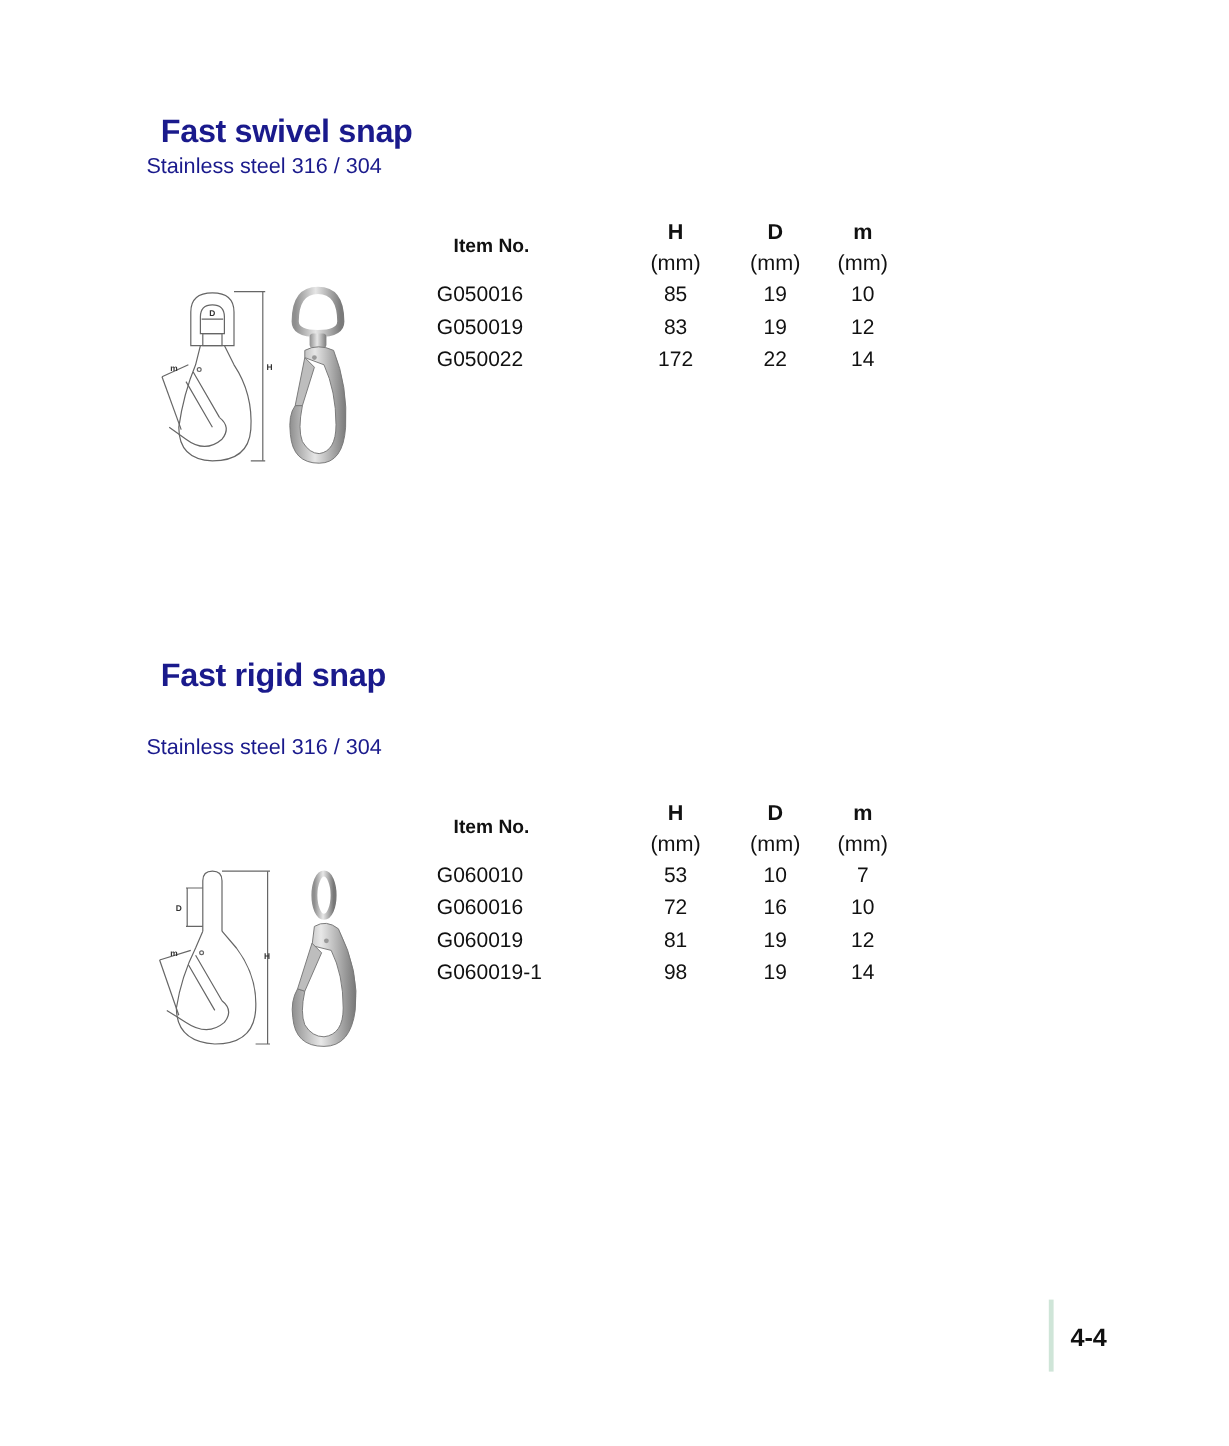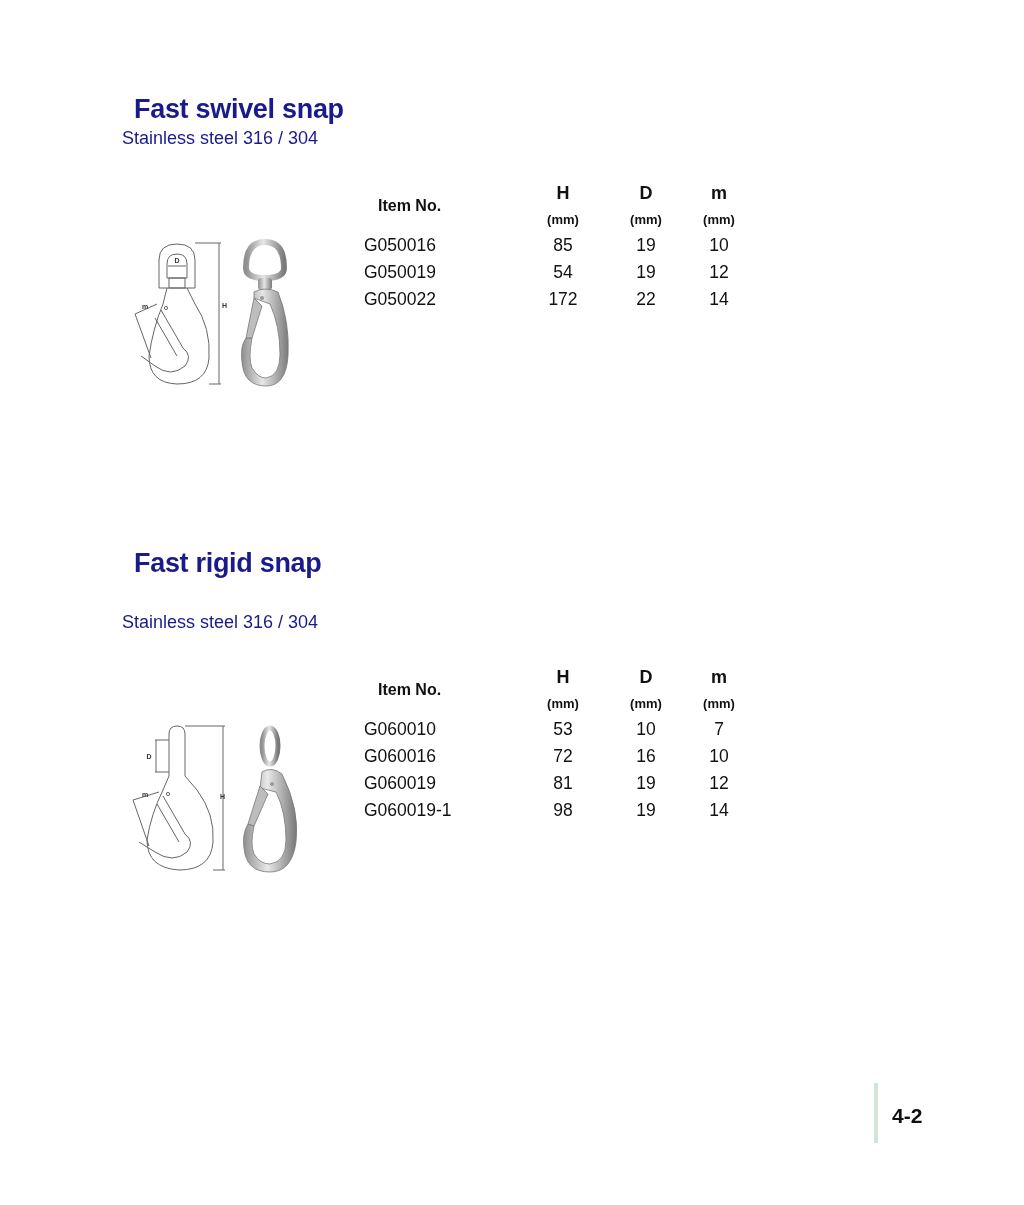--- a/index.html
+++ b/index.html
@@ -21,21 +21,21 @@
     }
     .diagram { position: absolute; }
     .photo { position: absolute; }
     table.spec {
       position: absolute; border-collapse: collapse;
       font-size: 17.5px; color: #111;
     }
     table.spec td, table.spec th { padding: 0; }
     .hdr-item { width: 140px; text-align: left; font-weight: bold; font-size: 16px; vertical-align: middle; padding-left: 14px !important; }
     .hdr-col { text-align: center; font-weight: bold; font-size: 18px; height: 26px; }
-    .hdr-unit { text-align: center; font-weight: bold; font-size: 13px; height: 26px; vertical-align: middle; }
+    .hdr-unit { text-align: center; font-weight: normal; font-size: 18px; height: 26px; vertical-align: middle; }
     .cell-item { text-align: left; height: 27px; margin-top: 48px; }
     .cell-num { text-align: center; }
     .col-h { width: 90px; }
     .col-d { width: 76px; }
     .col-m { width: 70px; }
     .page-bar {
       position: absolute; left: 874px; top: 1083px; width: 4px; height: 60px;
       background: #cfe5d8;
     }
     .page-num {
@@ -106,21 +106,21 @@
       <td class="hdr-unit">(mm)</td>
     </tr>
     <tr>
       <td class="cell-item">G050016</td>
       <td class="cell-num">85</td>
       <td class="cell-num">19</td>
       <td class="cell-num">10</td>
     </tr>
     <tr>
       <td class="cell-item">G050019</td>
-      <td class="cell-num">54</td>
+      <td class="cell-num">83</td>
       <td class="cell-num">19</td>
       <td class="cell-num">12</td>
     </tr>
     <tr>
       <td class="cell-item">G050022</td>
       <td class="cell-num">172</td>
       <td class="cell-num">22</td>
       <td class="cell-num">14</td>
     </tr>
   </tbody>
@@ -206,13 +206,13 @@
       <td class="cell-item">G060019-1</td>
       <td class="cell-num">98</td>
       <td class="cell-num">19</td>
       <td class="cell-num">14</td>
     </tr>
   </tbody>
     </table>
 </div>
 
 <div class="page-bar"></div>
-<div class="page-num">4-2</div>
+<div class="page-num">4-4</div>
 
 </body></html>

